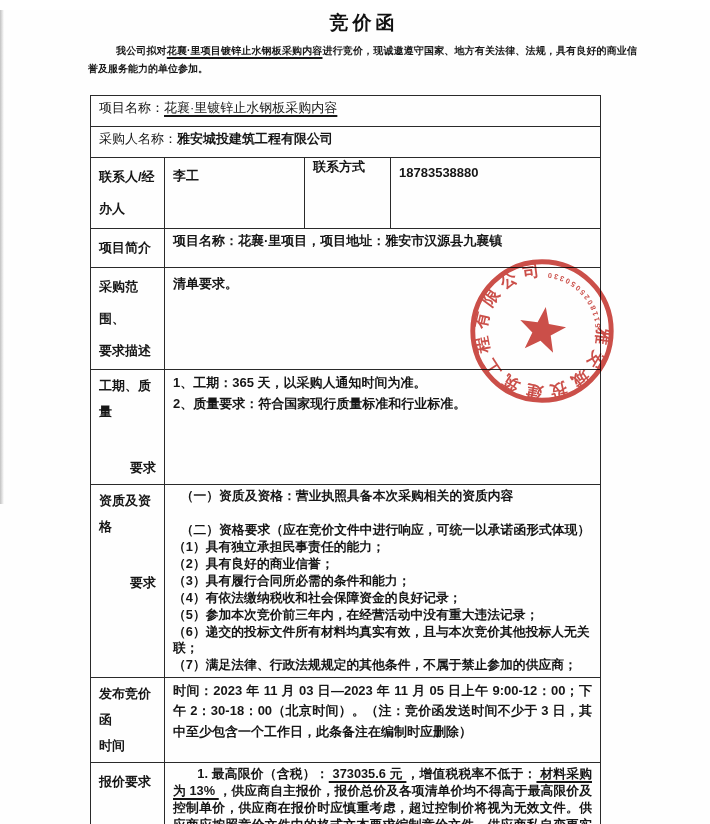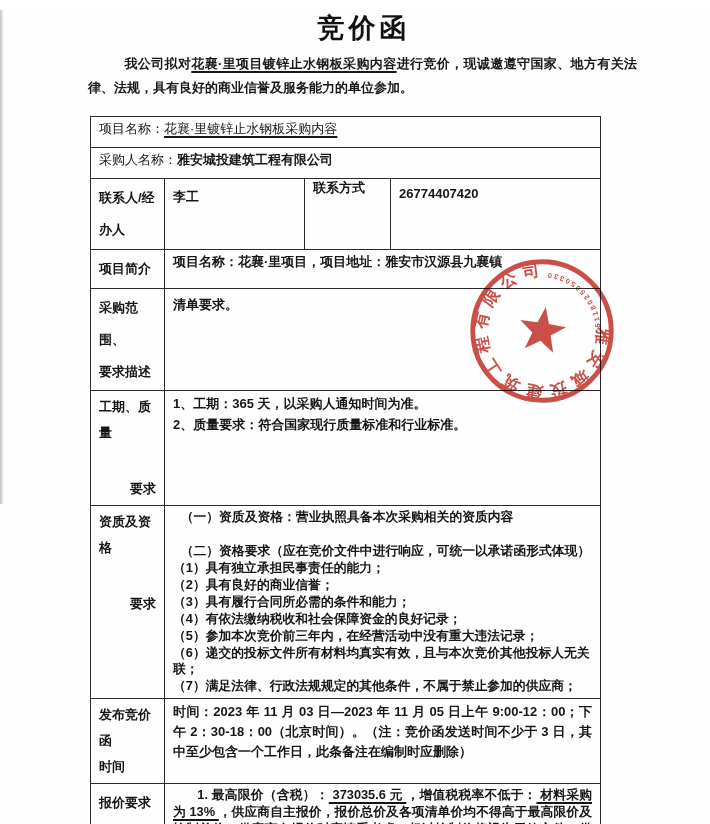--- a/index.html
+++ b/index.html
@@ -7,25 +7,25 @@
     width:710px;height:824px;background:#ffffff;overflow:hidden;
     font-family:"Liberation Sans","DejaVu Sans",sans-serif;
     color:#1c1c1c;
     -webkit-font-smoothing:antialiased;
   }
   .page{position:relative;width:710px;height:824px;background:#fefefe;}
   .edge-shadow{position:absolute;left:0;top:0;width:4px;height:60%;
     background:linear-gradient(90deg,rgba(120,120,120,.45),rgba(120,120,120,0));pointer-events:none;}
   .doc-title{
     margin:10px 0 4px 88px;width:552px;text-align:center;
-    font-size:27px;font-weight:bold;letter-spacing:4px;color:#111;
+    font-size:19px;font-weight:bold;letter-spacing:4px;color:#111;
   }
   .intro{
     margin:6px 0 0 88px;width:549px;
-    font-size:13px;font-weight:bold;line-height:1.82;
+    font-size:10px;font-weight:bold;line-height:1.82;
     text-indent:2.8em;text-align:justify;color:#181818;
   }
   .u{text-decoration:underline;text-underline-offset:3px;text-decoration-thickness:1.5px;}
   table.bid{
     border-collapse:collapse;table-layout:fixed;
     margin:17px 0 0 90px;width:511px;
     font-size:13px;color:#161616;
   }
   table.bid td{
     border:1.6px solid #2a2a2a;
@@ -86,21 +86,21 @@
       <td colspan="4" class="h30"><span class="b">采购人名称：</span><span>雅安城投建筑工程有限公司</span></td>
     </tr>
 
     <tr>
       <td class="lbl h58">
         <div>联系人/经</div>
         <div>办人</div>
       </td>
       <td class="h58" style="padding-top:9px">李工</td>
       <td class="b h58" style="padding-top:0">联系方式</td>
-      <td class="h58" style="padding-top:7px">26774407420</td>
+      <td class="h58" style="padding-top:7px">18783538880</td>
     </tr>
 
     <tr>
       <td class="lbl h30">项目简介</td>
       <td colspan="3" class="h30">项目名称：花襄·里项目，项目地址：雅安市汉源县九襄镇</td>
     </tr>
 
     <tr>
       <td class="lbl h58">
         <div>采购范围、</div>

